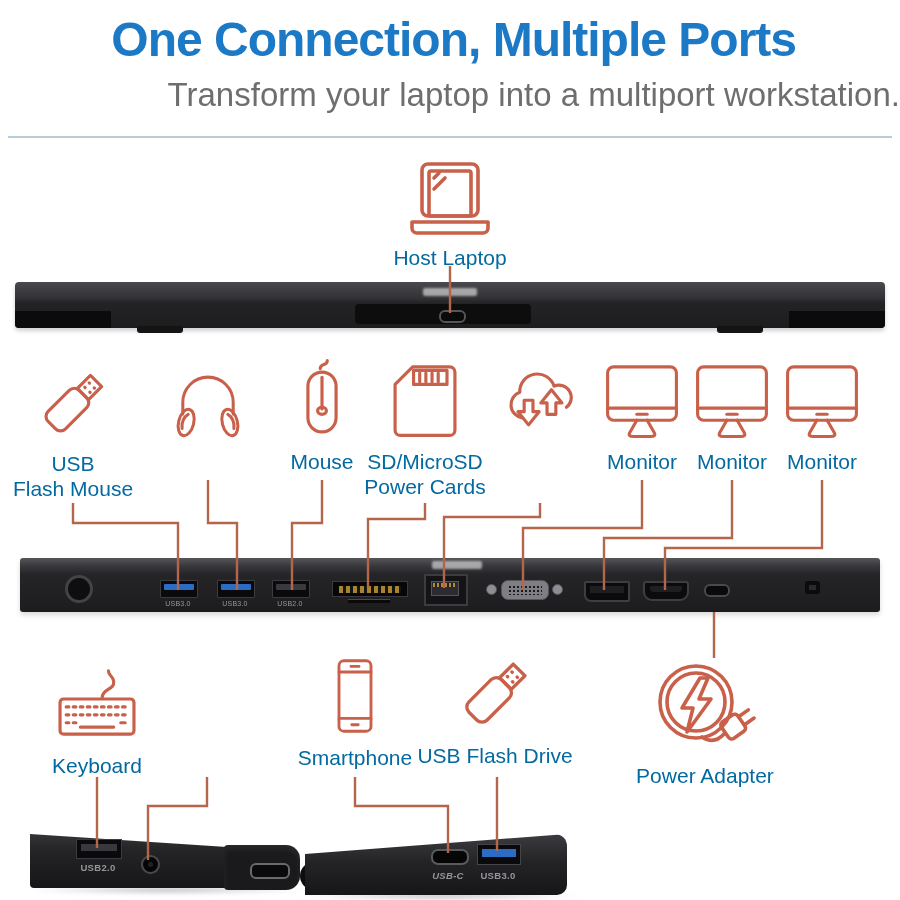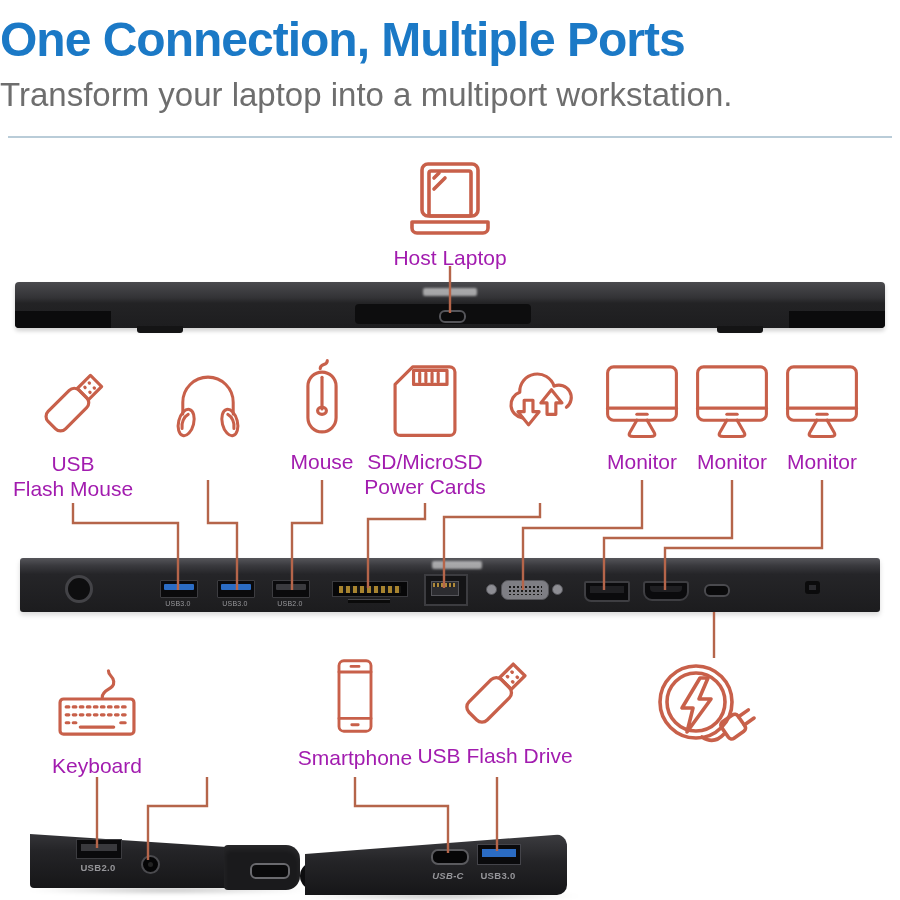--- a/index.html
+++ b/index.html
@@ -1,28 +1,28 @@
 <!DOCTYPE html>
 <html><head>
 <meta charset="utf-8">
 <style>
   html,body{margin:0;padding:0;background:#fff;}
   .page{position:relative;width:900px;height:900px;background:#ffffff;overflow:hidden;
         font-family:"Liberation Sans","DejaVu Sans",sans-serif;}
   
-  .title{position:absolute;top:12px;left:0;width:796px;text-align:left;
+  .title{position:absolute;top:12px;left:0;width:796px;text-align:right;
          font-size:48px;font-weight:800;color:#1b79c6;letter-spacing:-1px;}
-  .subtitle{position:absolute;top:76px;left:0;width:900px;text-align:left;
+  .subtitle{position:absolute;top:76px;left:0;width:900px;text-align:right;
             font-size:33px;font-weight:400;color:#6e6e6e;}
   .divider{position:absolute;top:136px;left:8px;width:884px;height:2px;background:#b9ccd8;}
   
   .dev{position:absolute;text-align:center;z-index:1;}
   .dev svg{display:block;margin:0 auto;stroke:#c8604a;fill:none;
            stroke-width:3.6;stroke-linecap:round;stroke-linejoin:round;}
-  .dev-label{font-size:21px;color:#a21caf;white-space:pre-line;line-height:25px;margin-top:3px;}
+  .dev-label{font-size:21px;color:#0369a1;white-space:pre-line;line-height:25px;margin-top:3px;}
   
   .lines{position:absolute;left:0;top:0;z-index:6;pointer-events:none;}
   .lines polyline{fill:none;stroke:#b5654a;stroke-width:2.4;}
   
   .dock{position:absolute;z-index:2;}
   .dock-back{left:15px;top:282px;width:870px;height:46px;border-radius:4px;
              background:linear-gradient(#4a4a4e 0%,#333336 34%,#232325 46%,#1d1d1f 100%);
              box-shadow:0 3px 4px rgba(0,0,0,.18);}
   .dock-back .recess{position:absolute;left:340px;top:22px;width:176px;height:20px;
              background:#0d0d0e;border-radius:4px;}
@@ -280,20 +280,21 @@
     <svg width="118" height="108" viewBox="0 0 118 108">
       <circle cx="50" cy="50" r="36"></circle>
       <circle cx="50" cy="50" r="29"></circle>
       <path d="M54 26 l-18 30 h11 l-6 24 l24 -33 h-12 l9 -21 z"></path>
       <g transform="translate(88 74) rotate(-35)">
         <rect x="-11" y="-10" width="20" height="20" rx="4"></rect>
         <path d="M9 -5 h12 M9 5 h12"></path>
       </g>
       <path d="M56 85 q12 8 22 -3"></path>
     </svg>
+    <div class="dev-label">Power Adapter</div>
   </div>
 
   <div class="floor-shadow" style="left:28px;top:886px;width:280px;"></div>
   <div class="dock bl-wedge"></div>
   <div class="dock bl-cap">
     <div class="usbc-pill" style="left:26px;top:18px;width:36px;height:12px;border-color:#6a6a6e;"></div>
   </div>
   <div class="dock bl-usb2">
       <div class="tongue"></div>
     </div>

